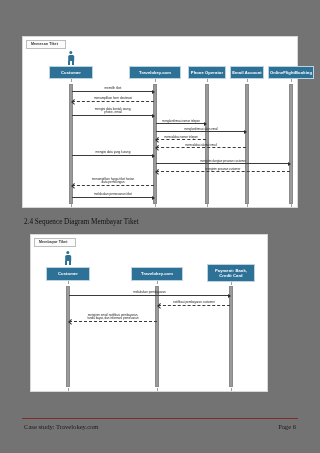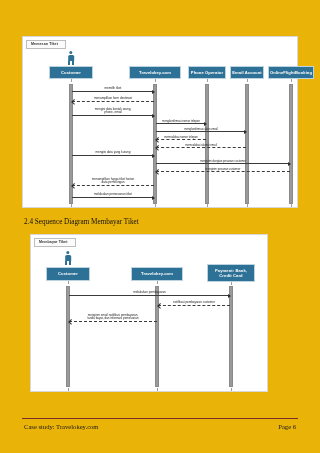--- a/index.html
+++ b/index.html
@@ -12,21 +12,21 @@
     height: 453px;
     position: relative;
     font-family: "Liberation Serif", serif;
     color: #1a1a1a;
     overflow: hidden;
   }
 
   .page {
     position: absolute;
     inset: 0;
-    background: #eab308;
+    background: #737373;
   }
 
   
   .diagram {
     position: absolute;
     border: 1px solid #d8d8d8;
     background: #ffffff;
     box-sizing: border-box;
   }
   .frame-tab {

